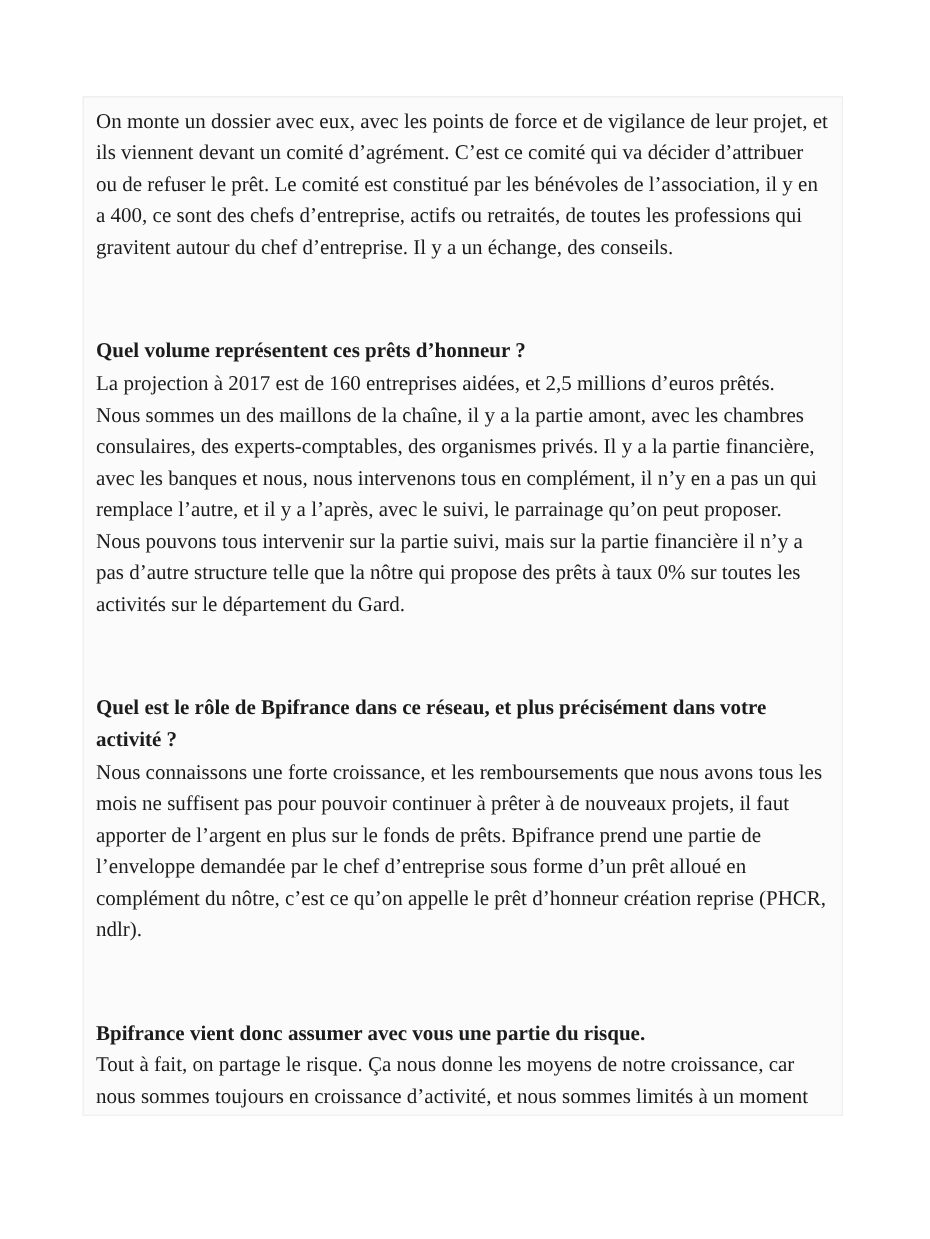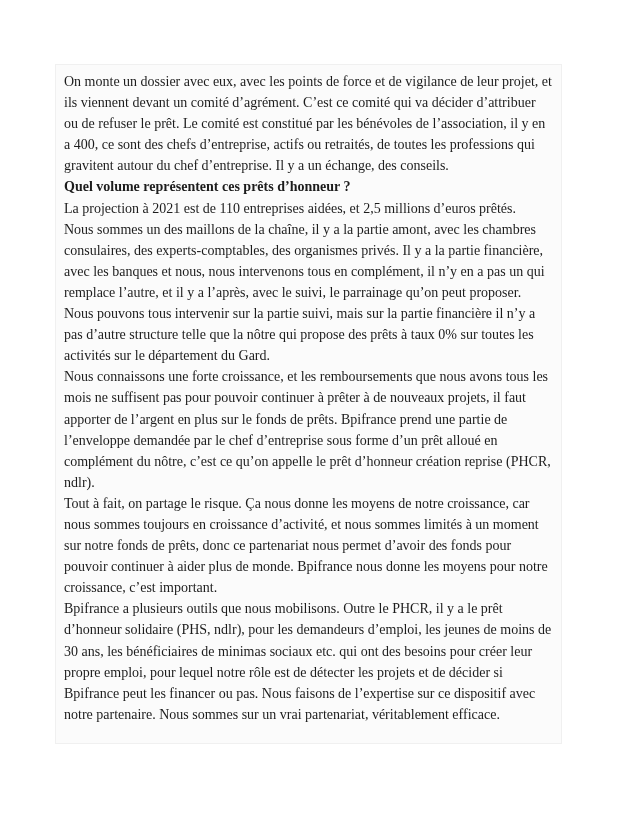--- a/index.html
+++ b/index.html
@@ -34,30 +34,33 @@
     line-height: 21.1px;
     color: #1c1c1c;
     text-align: left;
   }
   .article-body p {
     margin: 0;
     padding: 0;
   }
   .article-body p.question {
     font-weight: bold;
+    margin-top: 48px;
   }
 </style>
 </head>
 <body>
 
 <div class="viewport">
   <div class="document-page">
     <div class="article-body" id="article-body">
         <p class="answer">On monte un dossier avec eux, avec les points de force et de vigilance de leur projet, et ils viennent devant un comité d’agrément. C’est ce comité qui va décider d’attribuer ou de refuser le prêt. Le comité est constitué par les bénévoles de l’association, il y en a 400, ce sont des chefs d’entreprise, actifs ou retraités, de toutes les professions qui gravitent autour du chef d’entreprise. Il y a un échange, des conseils.</p>
         <p class="question">Quel volume représentent ces prêts d’honneur ?</p>
-        <p class="answer">La projection à 2021 est de 110 entreprises aidées, et 2,5 millions d’euros prêtés.</p>
+        <p class="answer">La projection à 2017 est de 160 entreprises aidées, et 2,5 millions d’euros prêtés.</p>
         <p class="answer">Nous sommes un des maillons de la chaîne, il y a la partie amont, avec les chambres consulaires, des experts-comptables, des organismes privés. Il y a la partie financière, avec les banques et nous, nous intervenons tous en complément, il n’y en a pas un qui remplace l’autre, et il y a l’après, avec le suivi, le parrainage qu’on peut proposer. Nous pouvons tous intervenir sur la partie suivi, mais sur la partie financière il n’y a pas d’autre structure telle que la nôtre qui propose des prêts à taux 0% sur toutes les activités sur le département du Gard.</p>
+        <p class="question">Quel est le rôle de Bpifrance dans ce réseau, et plus précisément dans votre activité ?</p>
         <p class="answer">Nous connaissons une forte croissance, et les remboursements que nous avons tous les mois ne suffisent pas pour pouvoir continuer à prêter à de nouveaux projets, il faut apporter de l’argent en plus sur le fonds de prêts. Bpifrance prend une partie de l’enveloppe demandée par le chef d’entreprise sous forme d’un prêt alloué en complément du nôtre, c’est ce qu’on appelle le prêt d’honneur création reprise (PHCR, ndlr).</p>
+        <p class="question">Bpifrance vient donc assumer avec vous une partie du risque.</p>
         <p class="answer">Tout à fait, on partage le risque. Ça nous donne les moyens de notre croissance, car nous sommes toujours en croissance d’activité, et nous sommes limités à un moment sur notre fonds de prêts, donc ce partenariat nous permet d’avoir des fonds pour pouvoir continuer à aider plus de monde. Bpifrance nous donne les moyens pour notre croissance, c’est important.</p>
         <p class="answer">Bpifrance a plusieurs outils que nous mobilisons. Outre le PHCR, il y a le prêt d’honneur solidaire (PHS, ndlr), pour les demandeurs d’emploi, les jeunes de moins de 30 ans, les bénéficiaires de minimas sociaux etc. qui ont des besoins pour créer leur propre emploi, pour lequel notre rôle est de détecter les projets et de décider si Bpifrance peut les financer ou pas. Nous faisons de l’expertise sur ce dispositif avec notre partenaire. Nous sommes sur un vrai partenariat, véritablement efficace.</p>
       </div>
   </div>
 </div>
 
 </body></html>

